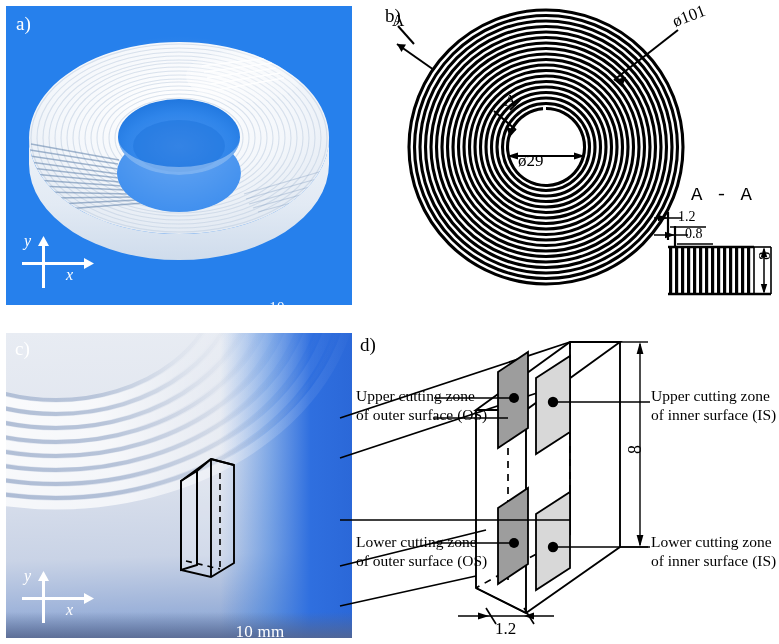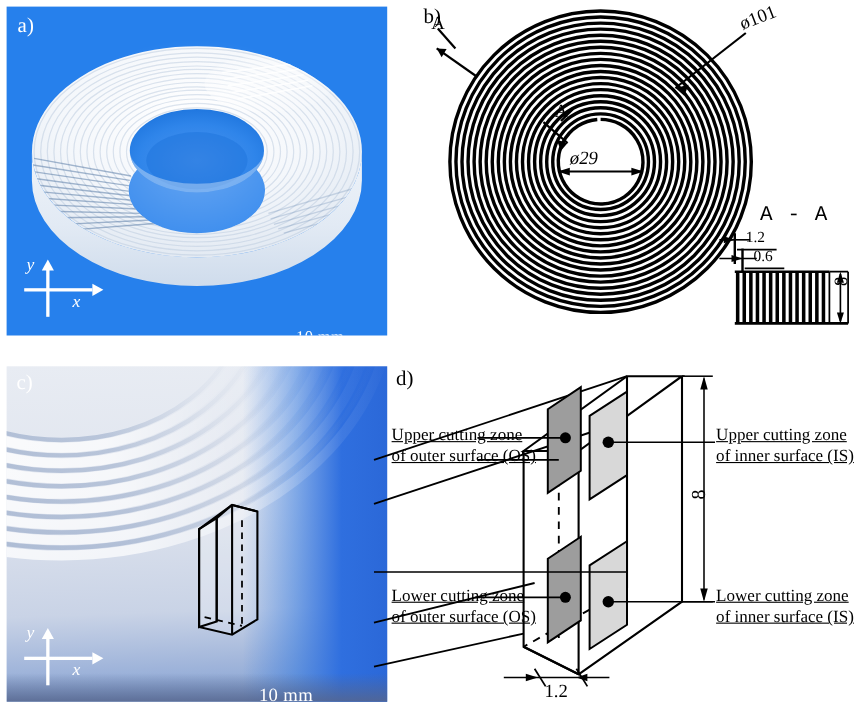--- a/index.html
+++ b/index.html
@@ -53,21 +53,21 @@
   }
   #panel-c .ridges{position:absolute;left:-70px;top:-120px;width:560px;height:470px;}
   #panel-c .darkedge{
     position:absolute;left:0;bottom:0;width:100%;height:26px;
     background:linear-gradient(180deg, rgba(110,125,160,0) 0%, rgba(86,101,140,.85) 100%);
   }
 
   
   #panel-d{position:absolute;left:358px;top:330px;width:421px;height:314px;}
   .dlabel{
-    position:absolute;font-size:15.5px;line-height:1.25;white-space:nowrap;text-decoration:underline;
+    position:absolute;font-size:15.5px;line-height:1.25;white-space:nowrap;
   }
 
   svg{display:block;overflow:visible;}
   .stroke{fill:none;stroke:#000;}
 </style>
 </head>
 <body>
 
 <div class="fig">
 
@@ -280,24 +280,24 @@
         <line class="stroke" stroke-width="2.2" x1="289" y1="222" x2="289" y2="243"></line>
 
         <line class="stroke" stroke-width="1.6" x1="284" y1="223" x2="320" y2="223"></line>
         <line class="stroke" stroke-width="1.6" x1="291" y1="240" x2="327" y2="240"></line>
       </g>
     </svg>
 
     <div class="secletter" style="left:6px;top:8px;">A</div>
     <div class="secletter" style="left:118px;top:88px;">A</div>
     <div class="dimtxt" style="left:284px;top:10px;transform:rotate(-21deg);transform-origin:left top;">ø101</div>
-    <div class="dimtxt" style="left:132px;top:131px;font-style:italic;">ø29</div>
+    <div class="dimtxt" style="left:132px;top:148px;">ø29</div>
     <div class="dimtxt" style="left:305px;top:182px;font-size:19px;letter-spacing:1px;font-family:Liberation Mono, monospace;">A - A</div>
     <div class="dimtxt sm" style="left:292px;top:206px;">1.2</div>
-    <div class="dimtxt sm" style="left:299px;top:223px;">0.6</div>
+    <div class="dimtxt sm" style="left:299px;top:223px;">0.8</div>
     <div class="dimtxt" style="left:370px;top:256px;transform:rotate(-90deg);transform-origin:left top;">8</div>
   </div>
 
   <div id="panel-c">
 
     <svg class="ridges" viewBox="0 0 560 470">
       <defs>
         <linearGradient id="ridgeFade" x1="0" y1="0" x2="1" y2="0">
           <stop offset="0%" stop-color="#ffffff" stop-opacity=".95"></stop>
           <stop offset="62%" stop-color="#ffffff" stop-opacity=".70"></stop>

